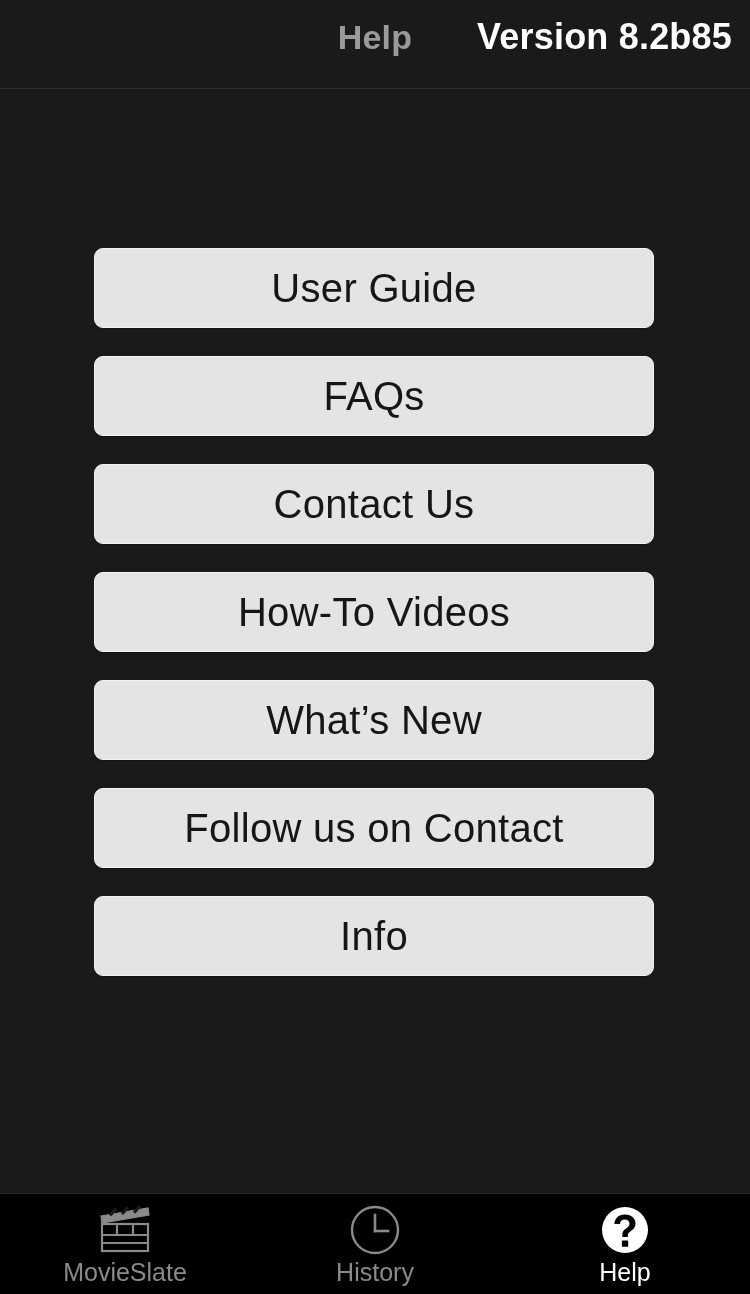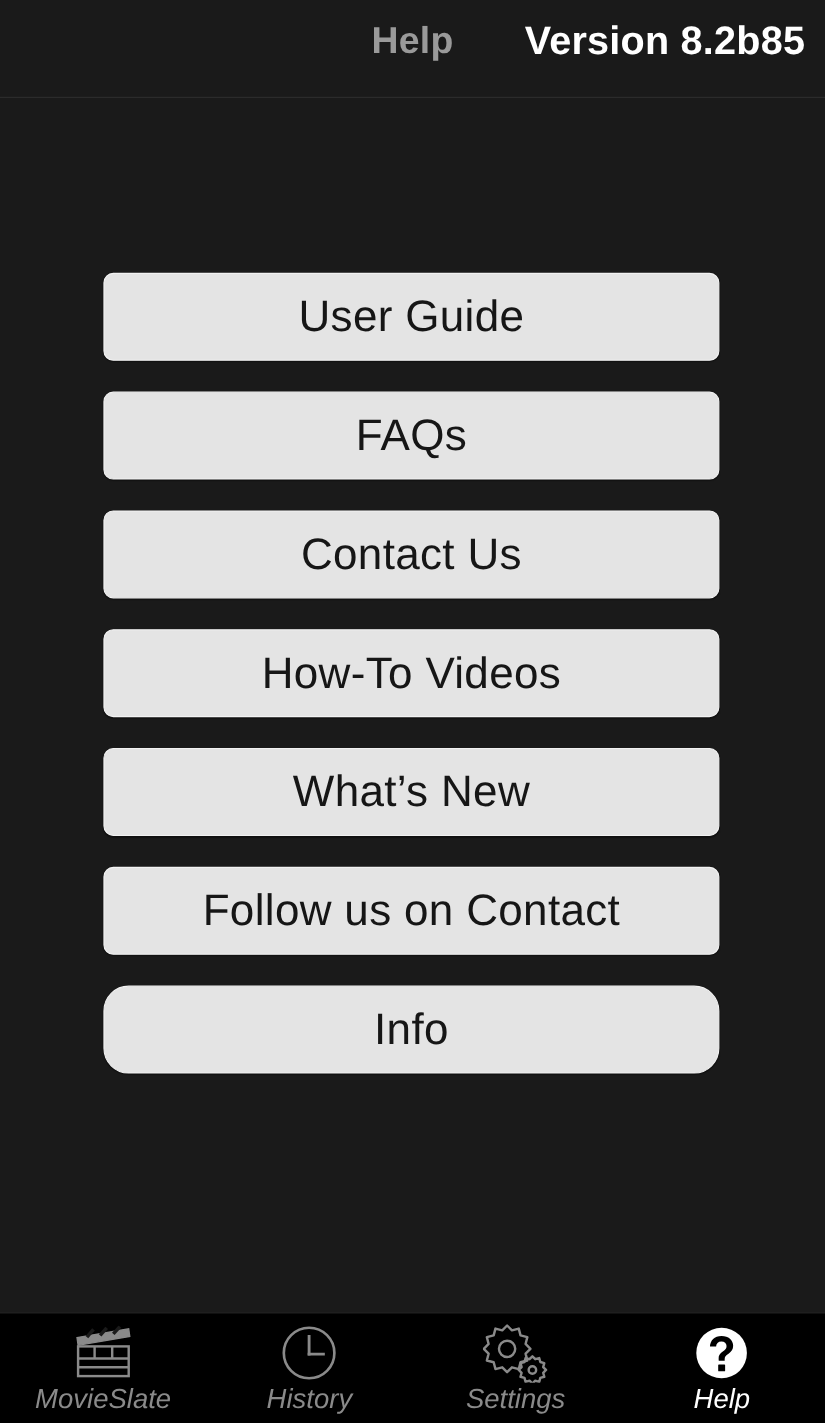--- a/index.html
+++ b/index.html
@@ -65,21 +65,21 @@
     width: 560px;
     height: 80px;
     margin-bottom: 28px;
     background: #e4e4e4;
     border: 1px solid #f2f2f2;
     border-radius: 9px;
     box-sizing: border-box;
     cursor: pointer;
     box-shadow: 0 1px 1px rgba(0,0,0,0.35);
   }
-  .menu-button:last-child { margin-bottom: 16px; border-radius: 23px; }
+  .menu-button:last-child { margin-bottom: 16px; }
   .menu-button-label {
     font-size: 40px;
     font-weight: 300;
     color: #161616;
     letter-spacing: 0.3px;
     line-height: 1;
     white-space: nowrap;
   }
 
   
@@ -109,21 +109,20 @@
     display: flex;
     align-items: center;
     justify-content: center;
   }
   .tab-label {
     font-size: 25px;
     color: #8a8a8a;
     line-height: 1;
     margin-top: 2px;
     white-space: nowrap;
-    font-style: italic;
   }
   .tab-item.active .tab-label { color: #ffffff; }
 </style>
 </head>
 <body>
 
 <div id="app">
 
   <div id="header">
     <div id="header-title">Help</div>
@@ -194,33 +193,20 @@
           <circle cx="27" cy="27" r="23" fill="none" stroke="#8a8a8a" stroke-width="2.4"></circle>
           <g stroke="#8a8a8a" stroke-width="2.6" fill="none" stroke-linecap="square">
             <line x1="27" y1="12" x2="27" y2="28"></line>
             <line x1="27" y1="28" x2="40" y2="28"></line>
           </g>
         </svg>
       </span>
       <span class="tab-label">History</span>
     </div>
 
-    <div class="tab-item">
-      <span class="tab-icon">
-        <svg width="60" height="54" viewBox="0 0 60 54">
-          <g fill="none" stroke="#8a8a8a" stroke-width="2.2" stroke-linejoin="round">
-            <path d="M22 2 l4.4 4.4 6.2 -1.6 1.6 6.2 6.2 1.6 -1.6 6.2 4.4 4.4 -4.4 4.4 1.6 6.2 -6.2 1.6 -1.6 6.2 -6.2 -1.6 -4.4 4.4 -4.4 -4.4 -6.2 1.6 -1.6 -6.2 -6.2 -1.6 1.6 -6.2 -4.4 -4.4 4.4 -4.4 -1.6 -6.2 6.2 -1.6 1.6 -6.2 6.2 1.6 z"></path>
-            <circle cx="22" cy="23.2" r="7.4"></circle>
-            <path d="M45 30 l2.6 2.6 3.6 -1 1 3.6 3.6 1 -1 3.6 2.6 2.6 -2.6 2.6 1 3.6 -3.6 1 -1 3.6 -3.6 -1 -2.6 2.6 -2.6 -2.6 -3.6 1 -1 -3.6 -3.6 -1 1 -3.6 -2.6 -2.6 2.6 -2.6 -1 -3.6 3.6 -1 1 -3.6 3.6 1 z"></path>
-            <circle cx="45" cy="42.4" r="3.4"></circle>
-          </g>
-        </svg>
-      </span>
-      <span class="tab-label">Settings</span>
-    </div>
 
     <div class="tab-item active">
       <span class="tab-icon">
         <svg width="54" height="54" viewBox="0 0 54 54">
           <circle cx="27" cy="27" r="23" fill="#ffffff"></circle>
           <path d="M27 11.5 c-6.6 0 -10.4 4.2 -10.6 9.6 l5.6 0 c0.1 -2.8 1.8 -4.6 4.8 -4.6 c2.9 0 4.7 1.7 4.7 4.1 c0 2.2 -1 3.4 -3.4 5 c-2.7 1.8 -4 3.6 -3.8 6.8 l0.1 1.7 l5.4 0 l0 -1.4 c0 -2.2 0.9 -3.4 3.5 -5 c2.7 -1.8 4.2 -4 4.2 -7.2 c0 -5.2 -4.2 -9 -10.5 -9 z" fill="#000000"></path>
           <rect x="23.9" y="37.4" width="6.3" height="6.3" rx="0.6" fill="#000000"></rect>
         </svg>
       </span>
       <span class="tab-label">Help</span>

